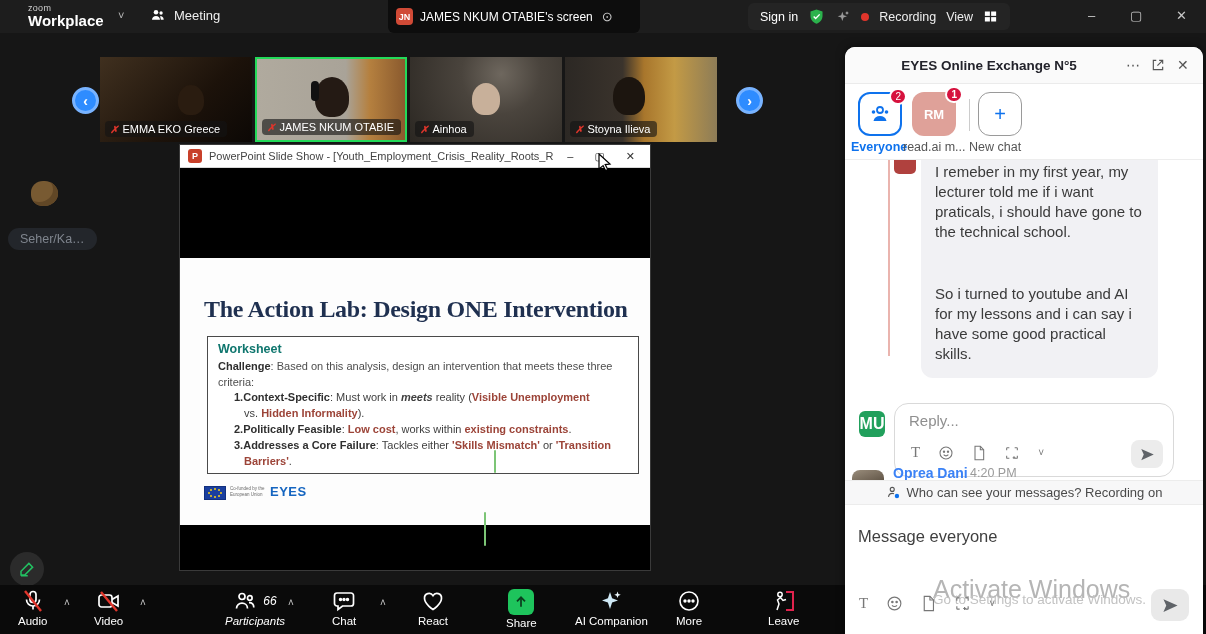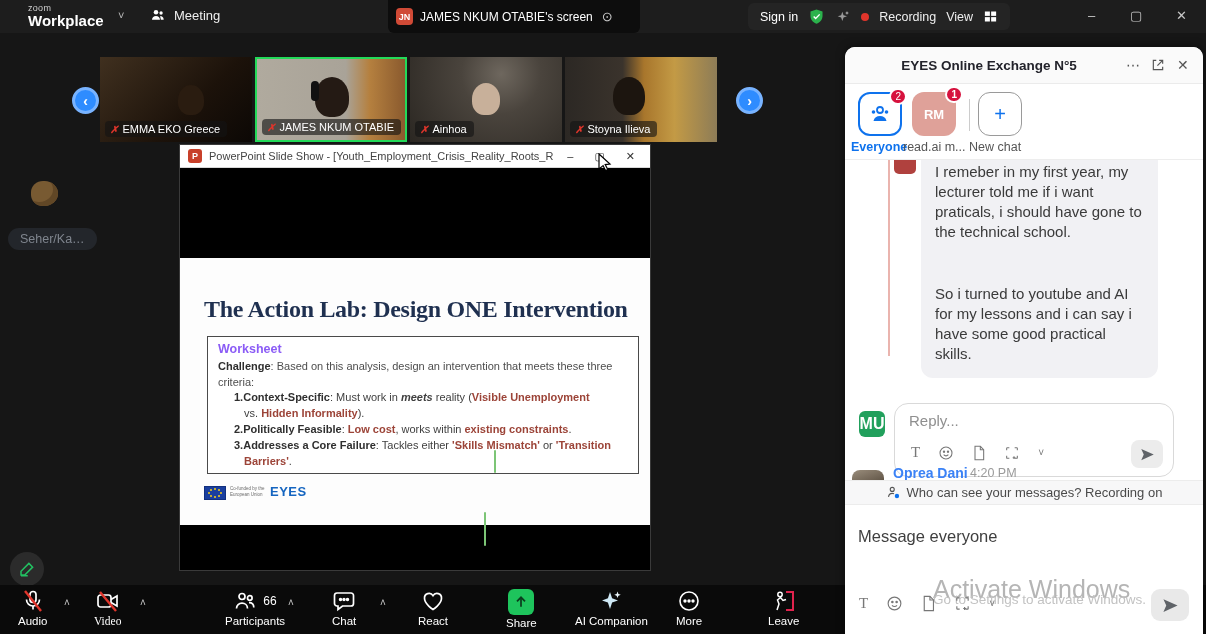--- a/index.html
+++ b/index.html
@@ -53,21 +53,21 @@
                   display:flex; align-items:center; padding:0 8px; gap:7px; }
   .ppt-ico { width:14px; height:14px; border-radius:3px; background:#c8402a; color:#fff; font-size:9px;
              font-weight:bold; display:flex; align-items:center; justify-content:center; }
   .ppt-title { font-size:11px; color:#444; white-space:nowrap; overflow:hidden; flex:1; }
   .ppt-win-btn { color:#333; font-size:11px; padding:0 7px; }
   #slide { left:0; top:113px; width:470px; height:267px; background:#fdfdfd; }
   .slide-title { left:24px; top:38px; width:430px; font-family:"Liberation Serif", serif;
                  font-weight:bold; font-size:24px; color:#1f3050; letter-spacing:-.3px; }
   .ws-box { left:27px; top:78px; width:432px; height:138px; border:1.4px solid #4a4a4a;
             padding:5px 10px 0 10px; background:#fff; }
-  .ws-title { font-size:12.5px; font-weight:bold; color:#8b5cf6; margin-bottom:3px; }
+  .ws-title { font-size:12.5px; font-weight:bold; color:#0f766e; margin-bottom:3px; }
   .ws-text { font-size:11px; color:#4d4d4d; line-height:1.42; }
   .ws-item { padding-left:16px; font-size:11px; color:#3f3f3f; line-height:1.45; }
   .ws-item .cont { padding-left:10px; }
   .b { font-weight:bold; color:#2f2f2f; }
   .bi { font-weight:bold; font-style:italic; }
   .m { font-weight:bold; color:#9c4438; }
   .eu-flag { left:24px; top:228px; width:22px; height:14px; background:#1a3f9e; position:absolute;
              box-shadow:inset 0 0 0 1px #12307e; }
   .eu-flag i { position:absolute; width:2px; height:2px; background:#f7d117; border-radius:50%; }
   .eu-text { left:50px; top:228px; font-size:4.5px; color:#6a6a6a; line-height:1.3; width:36px; }
@@ -285,31 +285,31 @@
       <svg width="24" height="24" viewBox="0 0 24 24" fill="none" stroke="#fff" stroke-width="1.7">
           <rect x="9" y="2.5" width="6" height="11" rx="3"></rect>
           <path d="M5.5 10.5a6.5 6.5 0 0 0 13 0"></path>
           <line x1="12" y1="17" x2="12" y2="20.5"></line>
           <line x1="4" y1="2" x2="20" y2="22" stroke="#e0352b" stroke-width="2.4"></line>
         </svg>
       <span class="lbl">Audio</span>
     </div>
     <div class="tb-caret" style="left:64px;">˄</div>
 
-    <div class="tb-item" style="left:94px;font-family:Liberation Serif, serif;">
+    <div class="tb-item" style="left:94px;">
       <svg width="26" height="24" viewBox="0 0 26 24" fill="none" stroke="#fff" stroke-width="1.7">
           <rect x="3" y="6" width="13" height="12" rx="2.5"></rect>
           <path d="M16 10.5l6-3.5v10l-6-3.5"></path>
           <line x1="5" y1="3" x2="21" y2="22" stroke="#e0352b" stroke-width="2.4"></line>
         </svg>
       <span class="lbl">Video</span>
     </div>
     <div class="tb-caret" style="left:140px;">˄</div>
 
-    <div class="tb-item" style="left:225px;">
+    <div class="tb-item" style="left:225px;font-style:italic;">
       <div style="display:flex; align-items:center; gap:6px;">
         <svg width="24" height="24" viewBox="0 0 24 24" fill="none" stroke="#fff" stroke-width="1.7">
             <circle cx="9" cy="7.5" r="3"></circle>
             <path d="M3.5 19.5c0-3.2 2.5-5.3 5.5-5.3s5.5 2.1 5.5 5.3"></path>
             <circle cx="16.8" cy="9" r="2.3"></circle>
             <path d="M16 13.6c2.8 0 4.8 1.9 4.8 4.8"></path>
           </svg>
         <span class="pcount" style="position:static;">66</span>
       </div>
       <span class="lbl">Participants</span>

